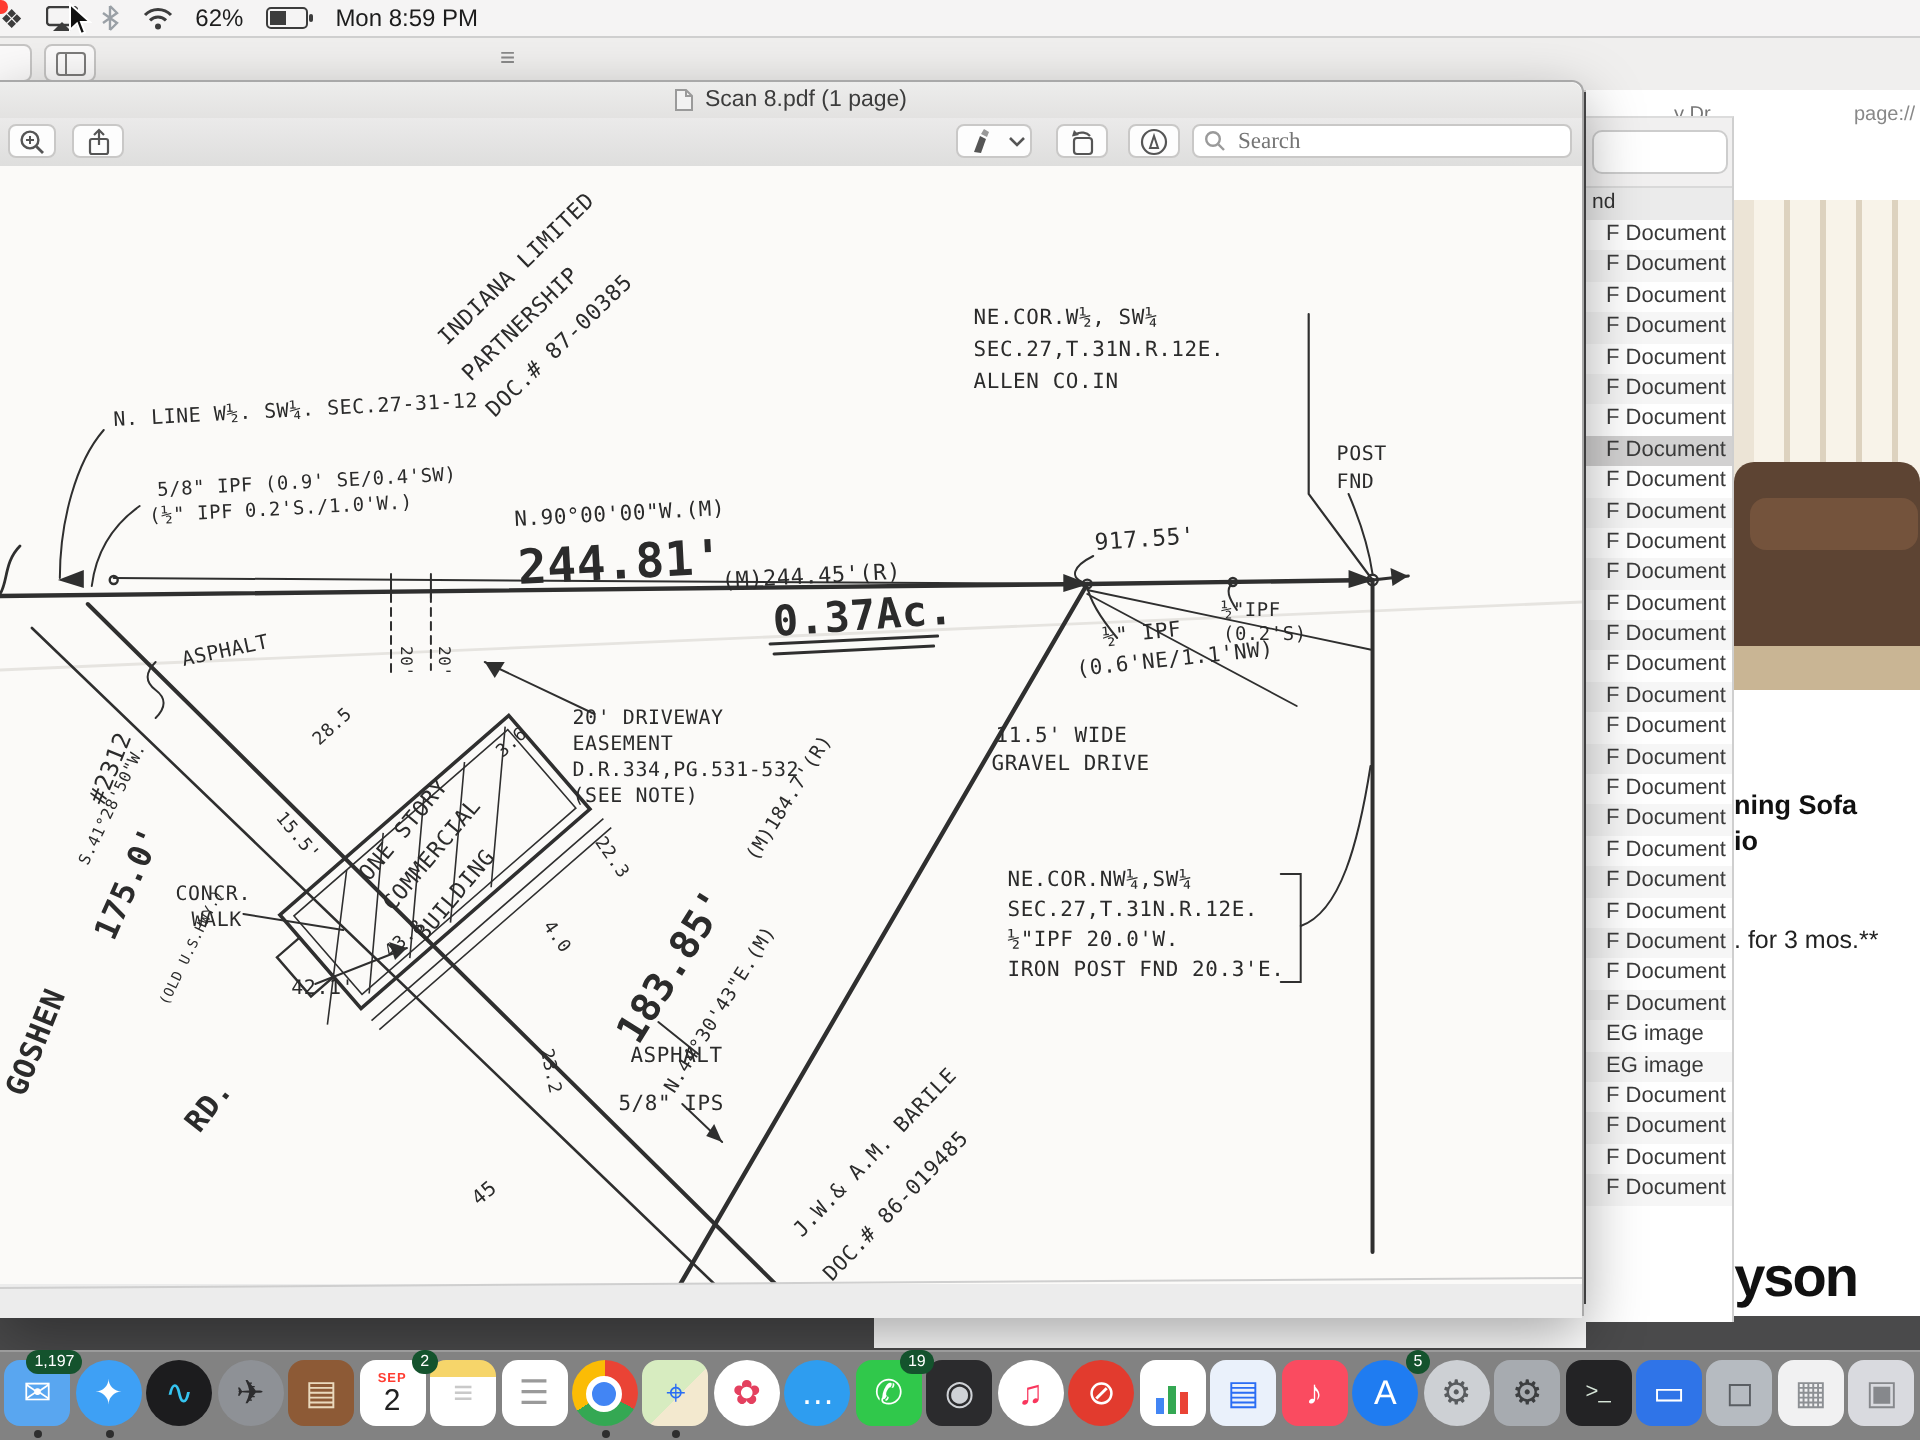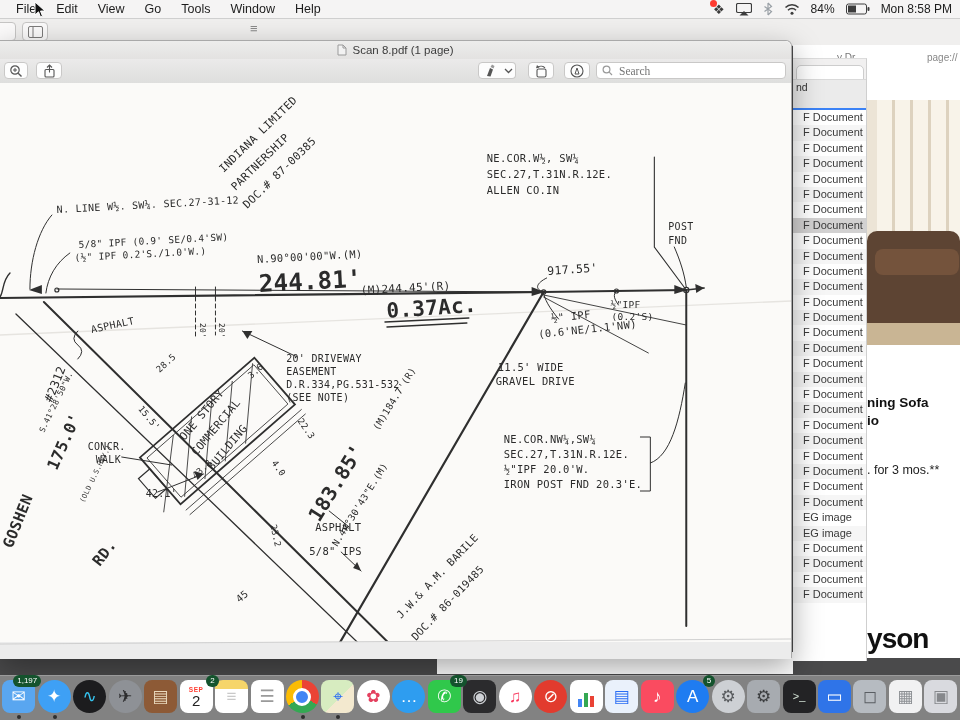--- a/index.html
+++ b/index.html
@@ -45,22 +45,22 @@
   .photo .sofa{position:absolute;left:0;bottom:22px;width:100%;height:92px;background:#5d4433;border-radius:10px 10px 0 0;}
   .photo .sofa2{position:absolute;left:8px;bottom:70px;width:84px;height:26px;background:#74533c;border-radius:8px;}
   .prod1{position:absolute;left:74px;top:350px;font-size:13.5px;color:#111;font-weight:bold;}
   .prod2{position:absolute;left:74px;top:368px;font-size:13.5px;color:#111;font-weight:bold;}
   .fin{position:absolute;left:74px;top:418px;font-size:12.5px;color:#222;}
   .dyson{position:absolute;left:58px;top:578px;font-size:28px;font-weight:800;color:#111;letter-spacing:-1px;}
   .dialog{position:absolute;left:0;top:13px;width:73px;height:602px;background:#f1f0f0;
           border-right:1px solid #cfcfcf;border-top:1px solid #dcdcdc;}
   .dfield{position:absolute;left:3px;top:6px;width:62px;height:18px;background:#fff;border:1px solid #cdcdcd;
           border-radius:5px;outline:none;}
-  .dheader{position:absolute;left:0;top:20px;width:100%;height:32px;background:#ebebeb;
-           border-top:1px solid #d9d9d9;border-bottom:3px solid #3b82f6;font-size:10.5px;color:#333;
+  .dheader{position:absolute;left:0;top:34px;width:100%;height:32px;background:#ebebeb;
+           border-top:1px solid #d9d9d9;border-bottom:5px solid #3b82f6;font-size:10.5px;color:#333;
            padding:1px 0 0 3px;box-sizing:border-box;}
   .dlist{position:absolute;left:0;top:51px;right:0;bottom:0;background:#fff;overflow:hidden;}
   .frow{height:15.4px;line-height:15.4px;font-size:11px;color:#3a3a3a;padding-left:10px;white-space:nowrap;}
   .frow.alt{background:#f6f6f6;}
   .frow.sel{background:#d2d1d1;}
 
   .shopnow{position:absolute;left:437px;top:652px;width:356px;height:22px;background:#fff;z-index:3;}
   .shopnow span{position:absolute;left:113px;top:3px;font-size:12.5px;color:#555;margin-top:28px;}
 
   
@@ -361,29 +361,20 @@
           <text x="417" y="640" transform="rotate(-46 417 640)" font-size="10.5" class="lbl">DOC.# 86-019485</text>
           <text x="240" y="602" transform="rotate(-40 240 602)" font-size="10" class="lbl">45</text>
           <text x="271" y="524" transform="rotate(78 271 524)" font-size="9" class="lbl">23.2</text>
           <text x="201" y="322" transform="rotate(90 201 322)" font-size="8" class="lbl">20'</text>
           <text x="220" y="322" transform="rotate(90 220 322)" font-size="8" class="lbl">20'</text>
         </g>
     </svg>
   </div>
 
   <div class="menubar">
-    <div class="mleft">
-        <span class="mi">File</span>
-        <span class="mi">Edit</span>
-        <span class="mi">View</span>
-        <span class="mi">Go</span>
-        <span class="mi">Tools</span>
-        <span class="mi">Window</span>
-        <span class="mi">Help</span>
-      </div>
     <div class="mright">
       <span class="mstat">
         <span style="font-size:13px;color:#3c3c3c;">❖</span>
           <span class="mdot"></span>
       </span>
       <span class="mstat">
         <svg width="16" height="13" viewBox="0 0 16 13">
             <rect x="0.5" y="0.5" width="15" height="9" rx="1.5" fill="none" stroke="#3c3c3c" stroke-width="1.2"></rect>
             <polygon points="8,8 12.5,12.5 3.5,12.5" fill="#3c3c3c"></polygon>
           </svg>
@@ -393,29 +384,29 @@
             <path d="M5,1 L5,13 M5,1 L8.5,4.5 L1.5,9.5 M5,13 L8.5,9.5 L1.5,4.5" fill="none" stroke="#9aa0a6" stroke-width="1.2"></path>
           </svg>
       </span>
       <span class="mstat">
         <svg width="16" height="12" viewBox="0 0 16 12">
             <path d="M1.5,4.5 a9,9 0 0 1 13,0" fill="none" stroke="#3c3c3c" stroke-width="1.5"></path>
             <path d="M4,7.2 a5.5,5.5 0 0 1 8,0" fill="none" stroke="#3c3c3c" stroke-width="1.5"></path>
             <circle cx="8" cy="10.2" r="1.5" fill="#3c3c3c"></circle>
           </svg>
       </span>
-      <span class="mpct">84%</span>
+      <span class="mpct">62%</span>
       <span class="mstat">
         <svg width="24" height="12" viewBox="0 0 24 12">
             <rect x="0.5" y="1" width="20" height="10" rx="2" fill="none" stroke="#3c3c3c"></rect>
             <rect x="2" y="2.5" width="8" height="7" fill="#3c3c3c"></rect>
             <rect x="21.5" y="4" width="2" height="4" rx="1" fill="#3c3c3c"></rect>
           </svg>
       </span>
-      <span class="mtime">Mon 8:58 PM</span>
+      <span class="mtime">Mon 8:59 PM</span>
     </div>
   </div>
 
   <svg class="cursor" width="12" height="17" viewBox="0 0 12 17">
     <path d="M1,1 L1,14 L4.5,10.8 L6.5,16 L8.5,15.2 L6.5,10 L11,10 Z" fill="#111" stroke="#fff" stroke-width="1"></path>
   </svg>
 
   <div class="dock">
       <div class="dicon">
         <div class="tile rnd" style="background: rgb(89, 166, 240);">

